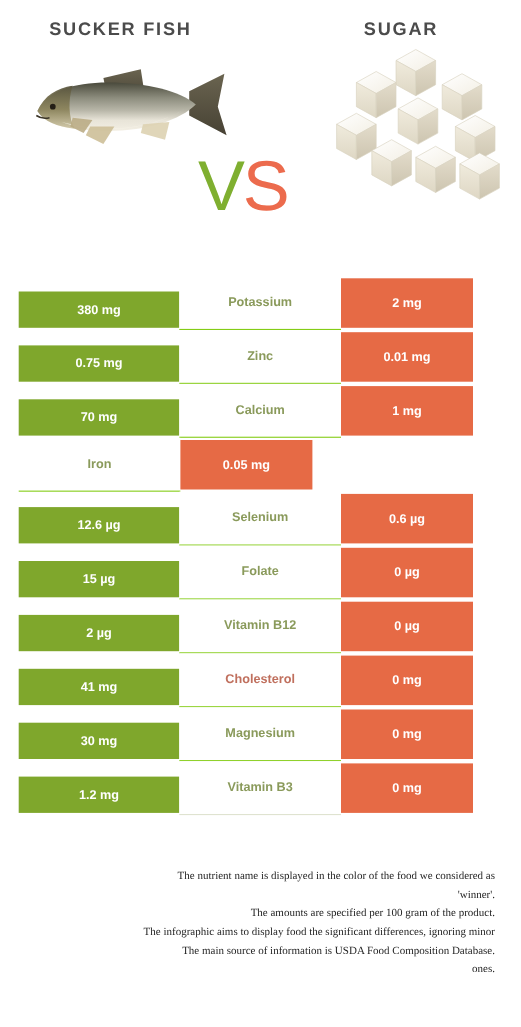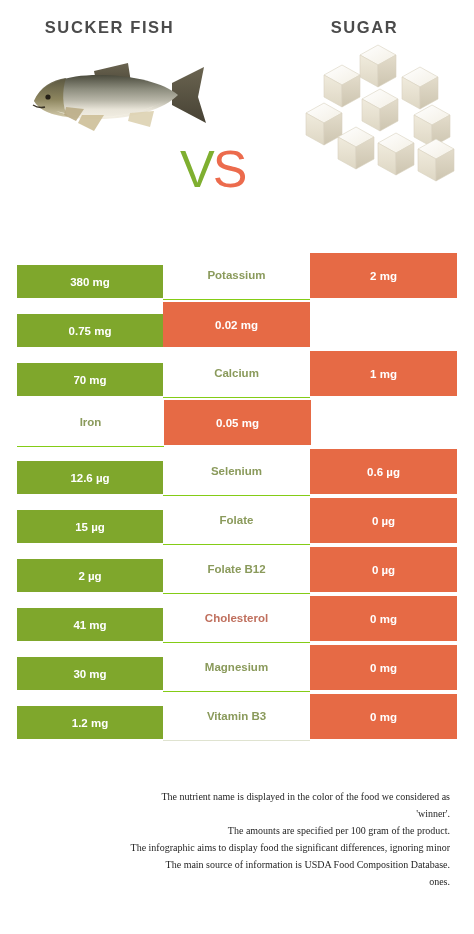--- a/index.html
+++ b/index.html
@@ -55,21 +55,21 @@
     right: 12px;
     top: 2px;
     width: 160px;
     height: 150px;
   }
   
   .vs {
     position: absolute;
     left: 180px;
     top: 96px;
-    font-size: 52px;
+    font-size: 64px;
     line-height: 72px;
     font-weight: 300;
     letter-spacing: -2px;
     font-family: "Liberation Sans", sans-serif;
     z-index: 5;
   }
   .vs .v { color: #7FAF30; }
   .vs .s { color: #EC6B4D; }
 
   
@@ -104,21 +104,21 @@
     color: #8A9A5B;
     border-bottom: 1px solid #84cc16;
     height: 49px;
     margin-top: -2px;
   }
   .row:last-child .cell.mid {
     border-bottom: 1px solid #dfe3d0;
   }
   .cell.mid.loser { color: #C0705E; }
   .cell.right {
-    width: 147px;
+    width: 120px;
     background: #E66A45;
     color: #ffffff;
   }
 
   
   .footer {
     position: absolute;
     left: 0;
     top: 788px;
     width: 474px;
@@ -265,21 +265,22 @@
 </div>
 
 <div class="table">
     <div class="row">
       <div class="cell left">380 mg</div>
       <div class="cell mid">Potassium</div>
       <div class="cell right">2 mg</div>
     </div>
     <div class="row">
       <div class="cell left">0.75 mg</div>
-      <div class="cell right">0.02 mg</div>
+      <div class="cell mid">Zinc</div>
+      <div class="cell right">0.01 mg</div>
     </div>
     <div class="row">
       <div class="cell left">70 mg</div>
       <div class="cell mid">Calcium</div>
       <div class="cell right">1 mg</div>
     </div>
     <div class="row">
       <div class="cell mid">Iron</div>
       <div class="cell right">0.05 mg</div>
     </div>
@@ -288,21 +289,21 @@
       <div class="cell mid">Selenium</div>
       <div class="cell right">0.6 µg</div>
     </div>
     <div class="row">
       <div class="cell left">15 µg</div>
       <div class="cell mid">Folate</div>
       <div class="cell right">0 µg</div>
     </div>
     <div class="row">
       <div class="cell left">2 µg</div>
-      <div class="cell mid">Folate B12</div>
+      <div class="cell mid">Vitamin B12</div>
       <div class="cell right">0 µg</div>
     </div>
     <div class="row">
       <div class="cell left">41 mg</div>
       <div class="cell mid loser">Cholesterol</div>
       <div class="cell right">0 mg</div>
     </div>
     <div class="row">
       <div class="cell left">30 mg</div>
       <div class="cell mid">Magnesium</div>

